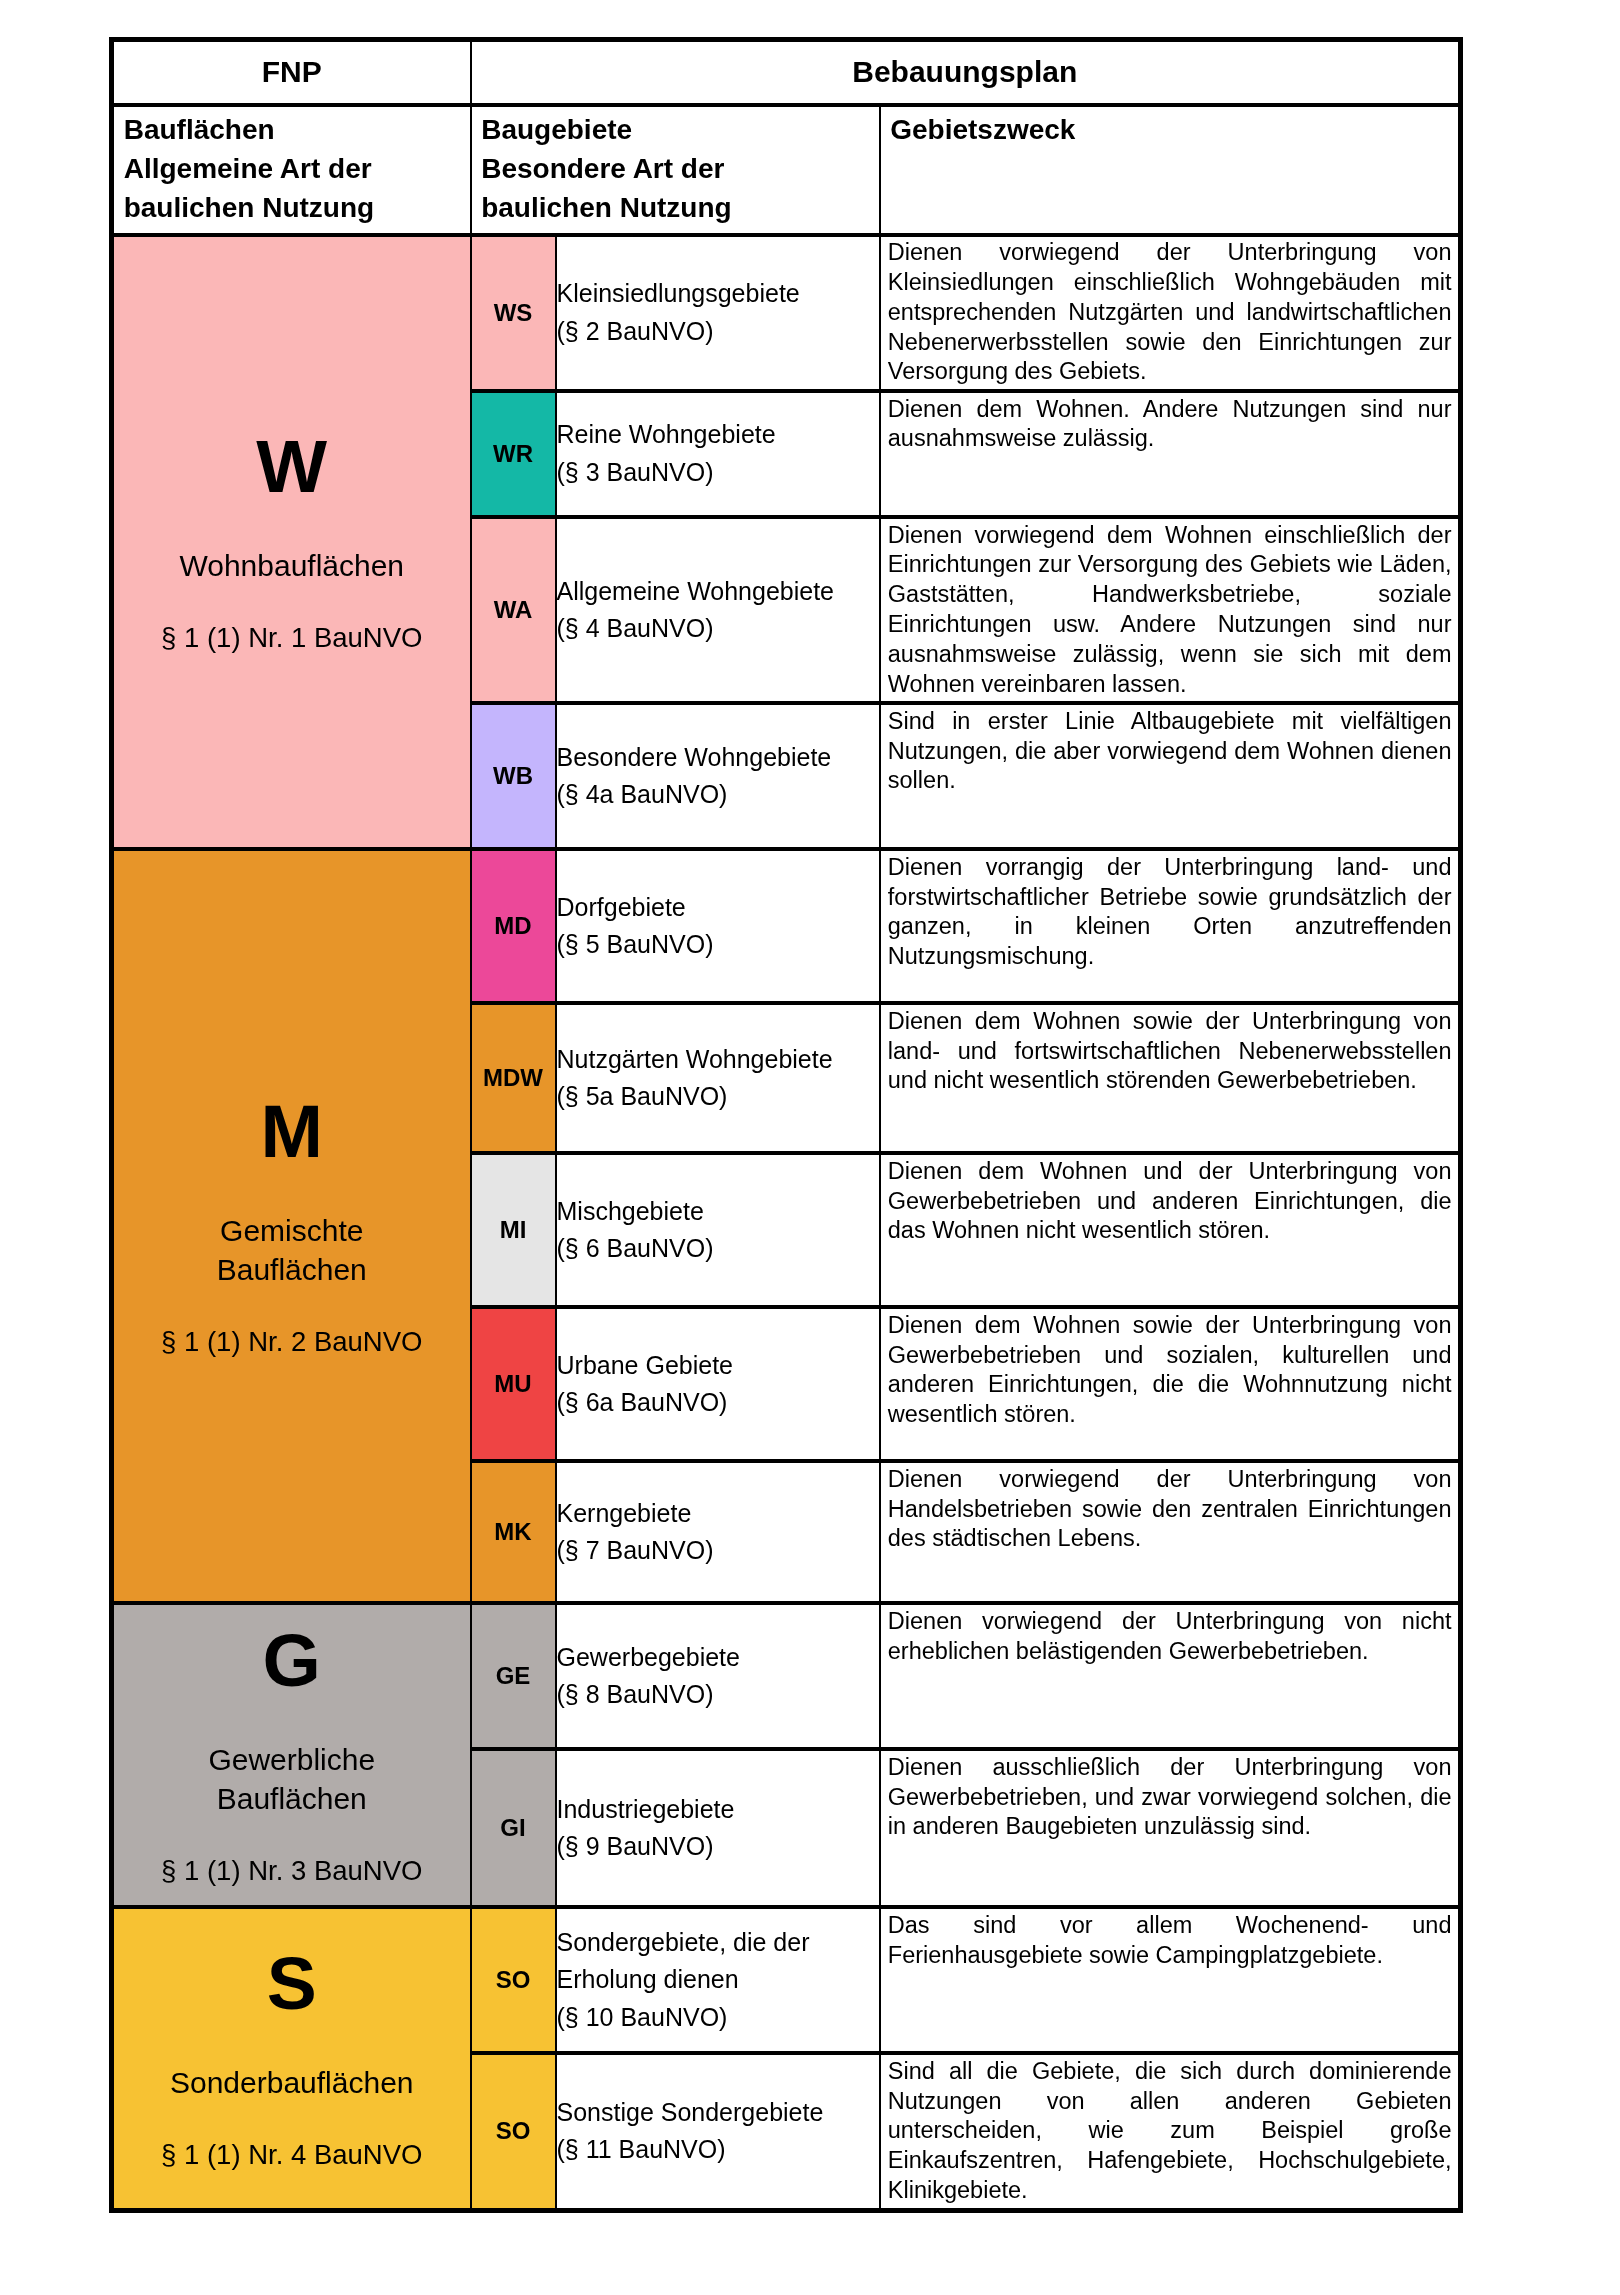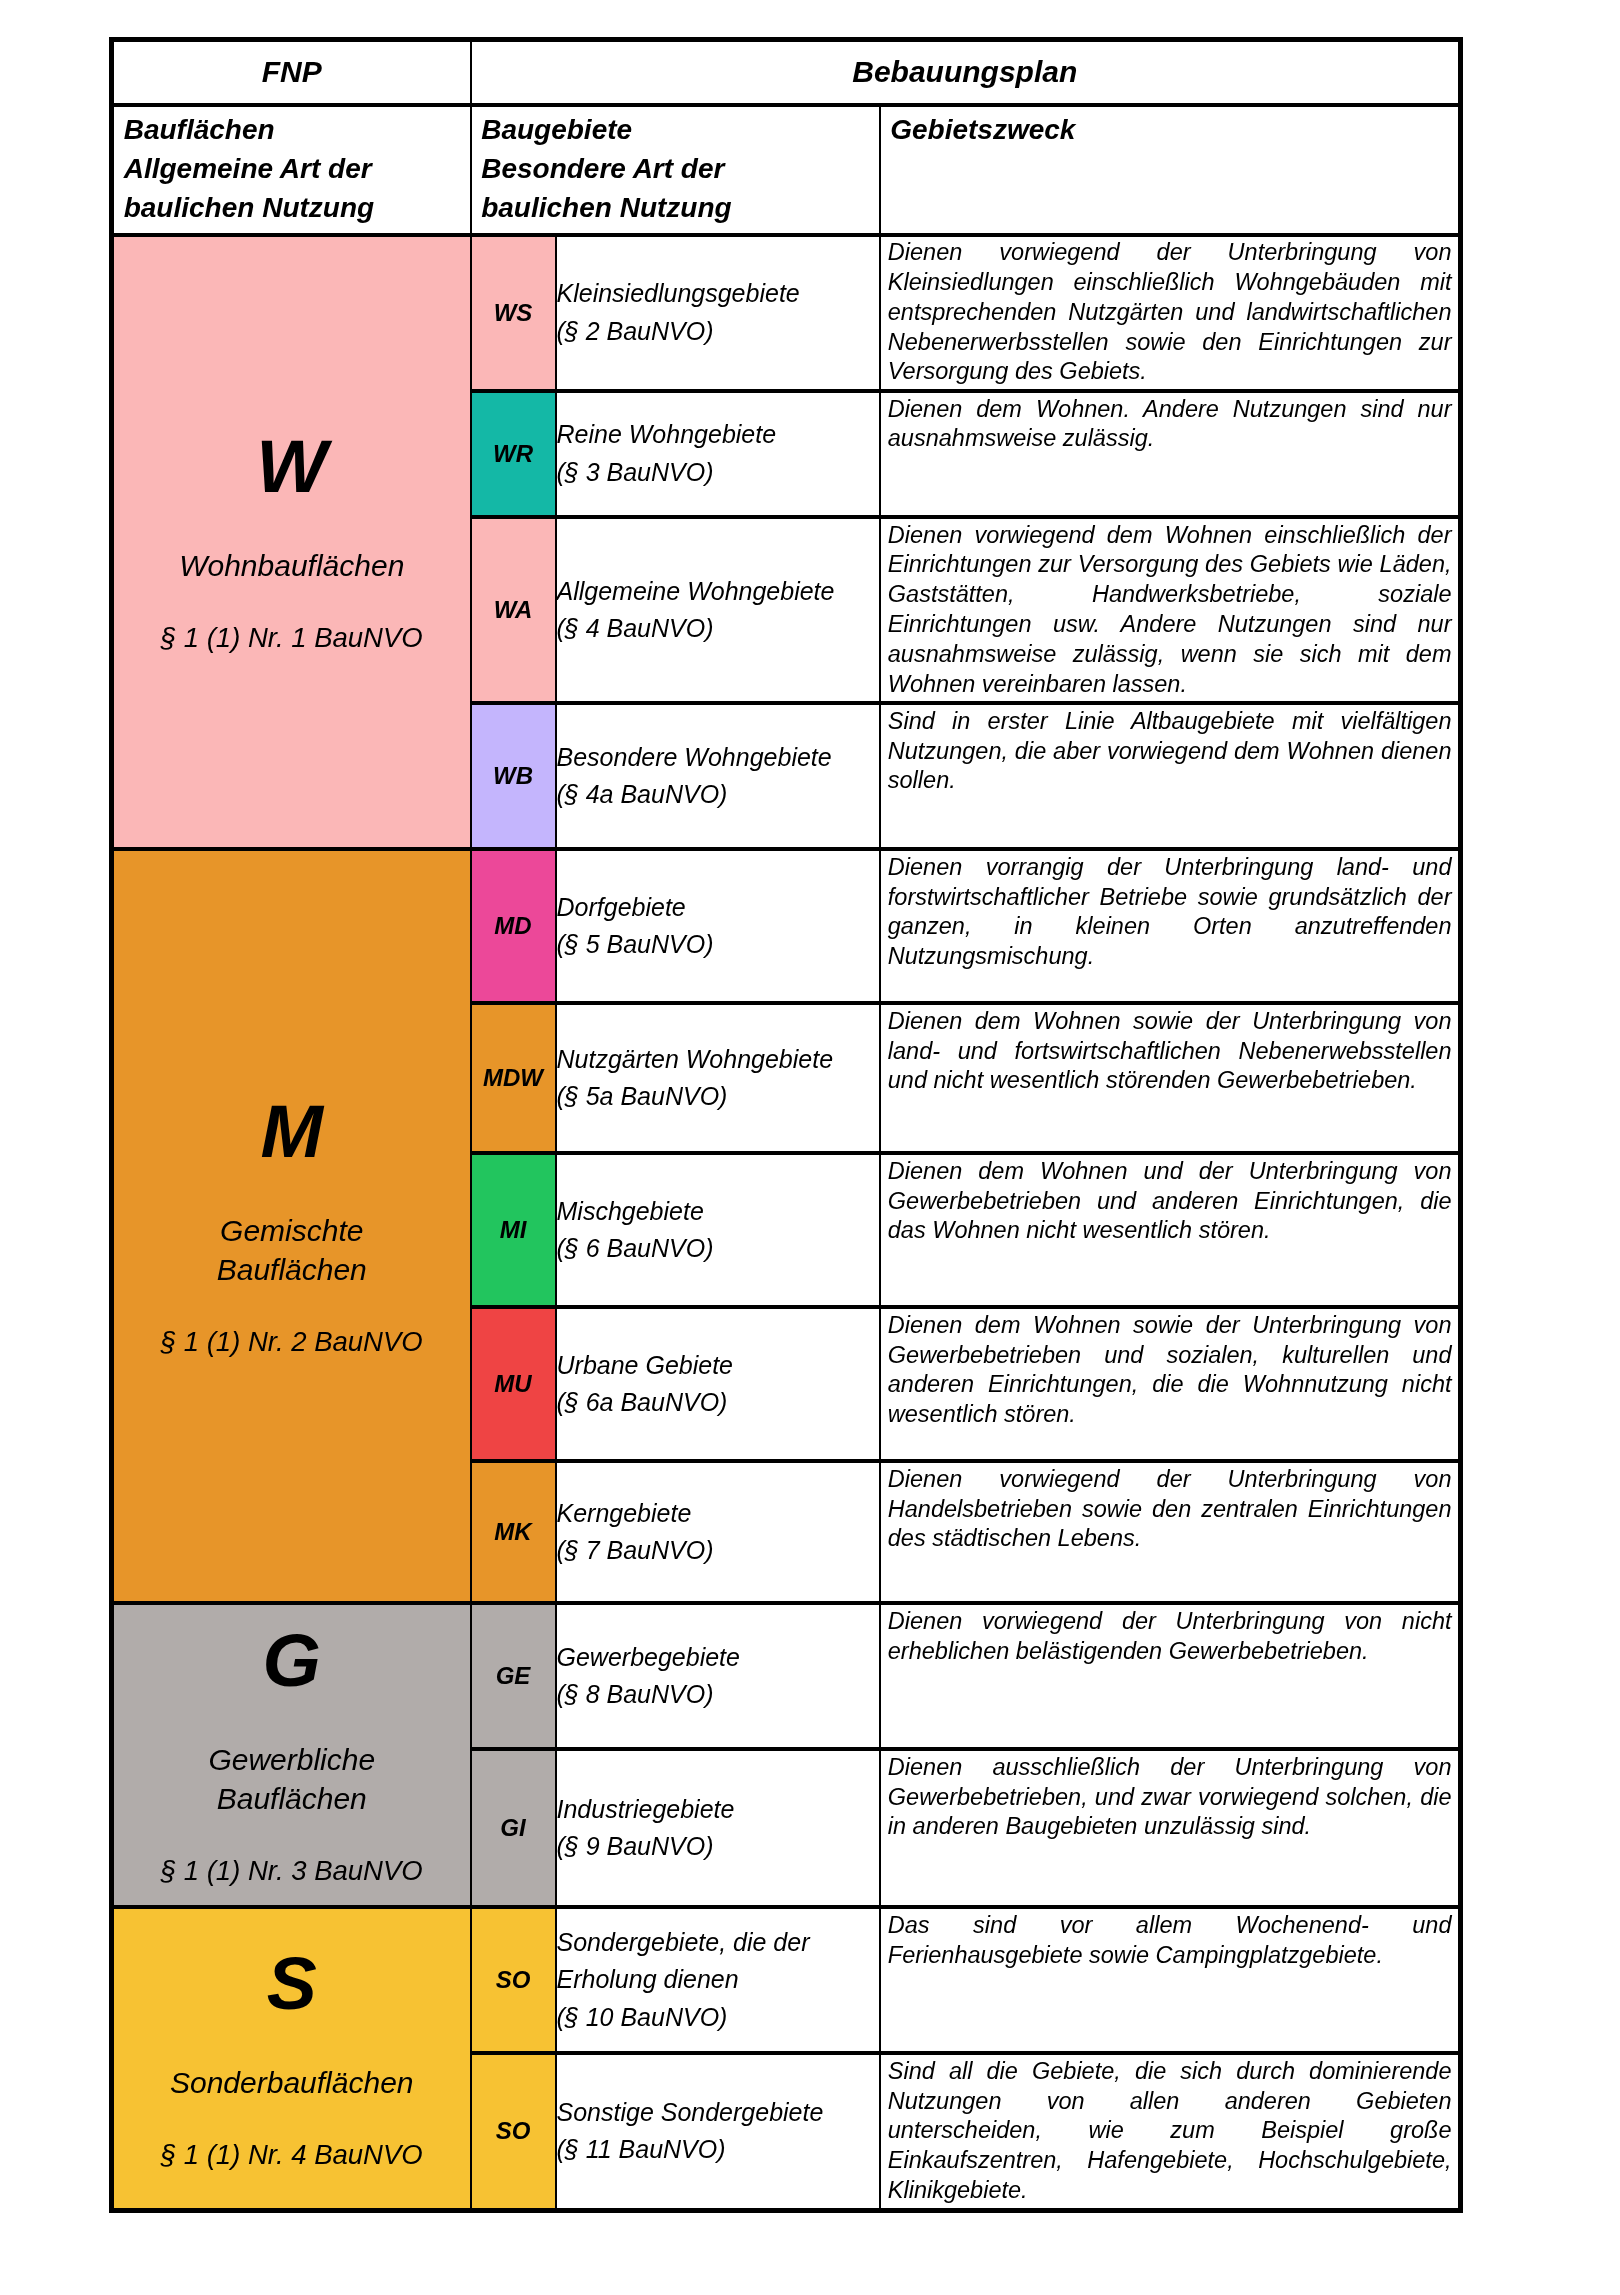--- a/index.html
+++ b/index.html
@@ -22,21 +22,20 @@
     border-collapse: collapse;
     table-layout: fixed;
     border: 5.7px solid #000;
   }
   td {
     border: 2.4px solid #000;
     border-top-width: 4px;
     border-bottom-width: 4px;
     padding: 0;
     overflow: hidden;
-    font-style: italic;
   }
   .h1 {
     font-size: 30px;
     font-weight: bold;
     text-align: center;
     vertical-align: middle;
   }
   .h2 {
     font-size: 28px;
     font-weight: bold;
@@ -167,21 +166,21 @@
   </tr>
   <tr style="height:150px">
     <td class="code-cell" style="background-color: rgb(231, 149, 41);">MDW</td>
     <td class="name-cell">
       <div>Nutzgärten Wohngebiete</div>
       <div>(§ 5a BauNVO)</div>
     </td>
     <td class="zweck-cell">Dienen dem Wohnen sowie der Unterbringung von land- und fortswirtschaftlichen Nebenerwebsstellen und nicht wesentlich störenden Gewerbebetrieben.</td>
   </tr>
   <tr style="height:154px">
-    <td class="code-cell" style="background-color: #22c55e;">MI</td>
+    <td class="code-cell" style="background-color: #e5e5e5;">MI</td>
     <td class="name-cell">
       <div>Mischgebiete</div>
       <div>(§ 6 BauNVO)</div>
     </td>
     <td class="zweck-cell">Dienen dem Wohnen und der Unterbringung von Gewerbebetrieben und anderen Einrichtungen, die das Wohnen nicht wesentlich stören.</td>
   </tr>
   <tr style="height:154px">
     <td class="code-cell" style="background-color: #ef4444;">MU</td>
     <td class="name-cell">
       <div>Urbane Gebiete</div>

